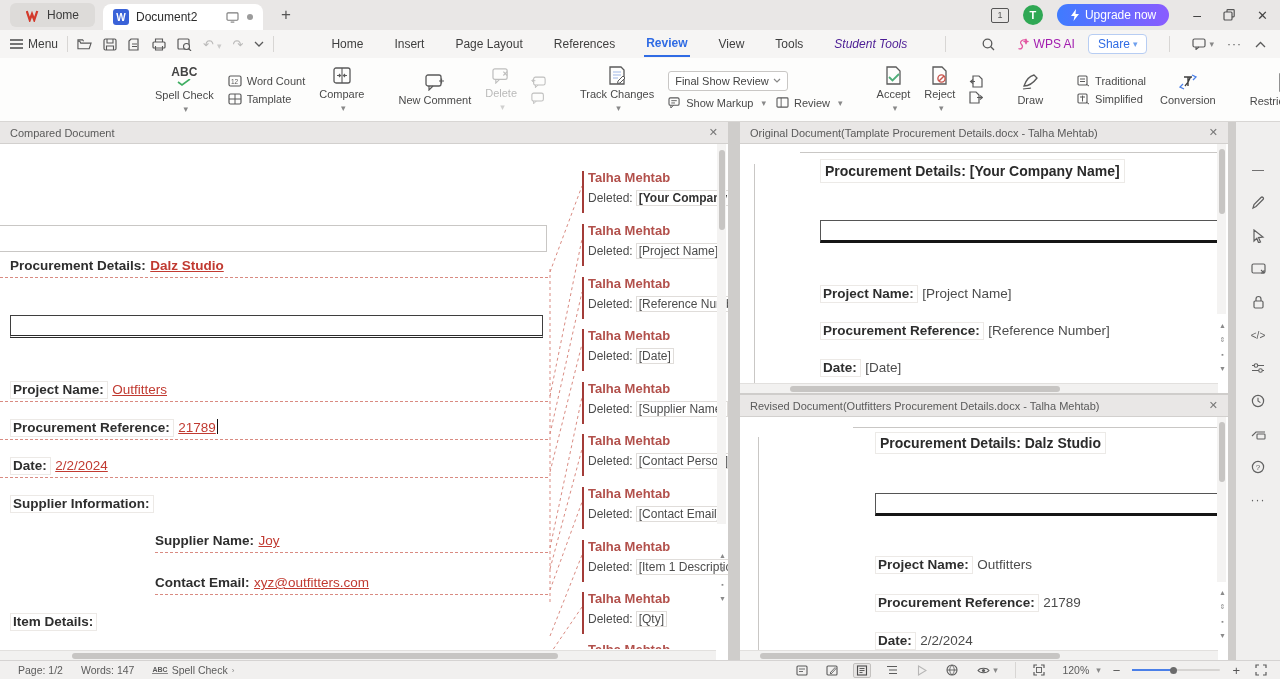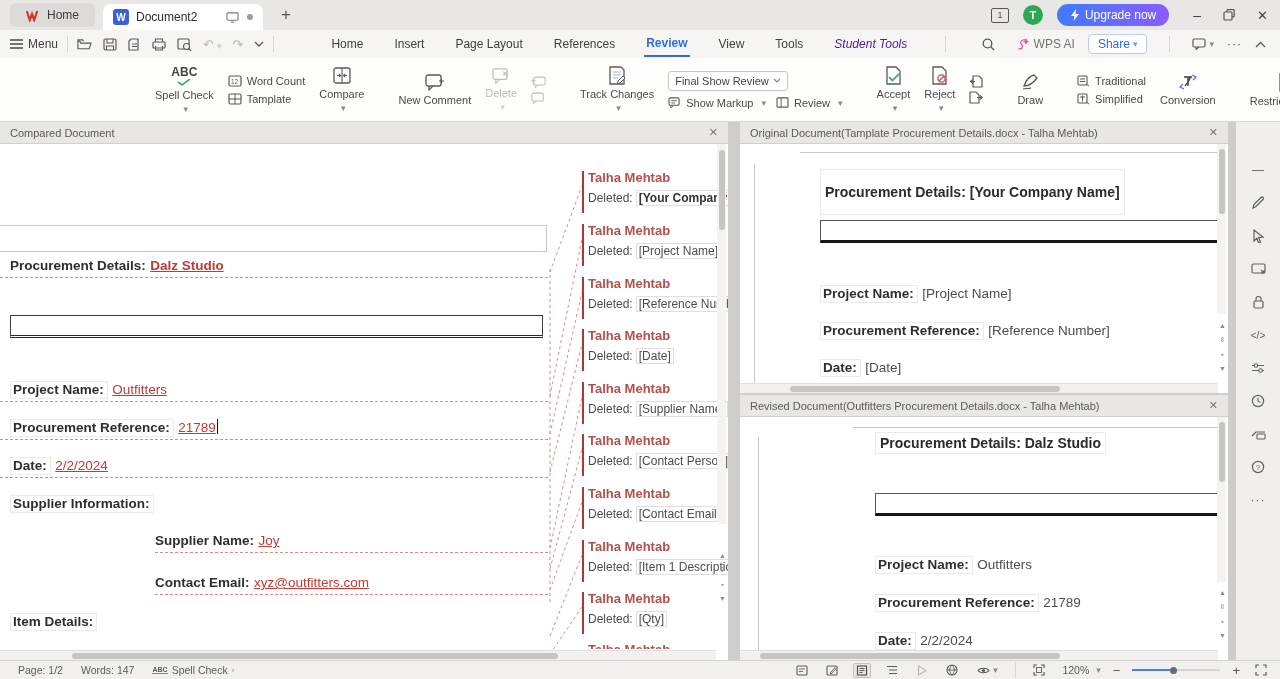--- a/index.html
+++ b/index.html
@@ -25,21 +25,21 @@
   .menu-lbl{display:flex;align-items:center;gap:5px;margin-left:10px;}
   .vdiv{width:1px;height:16px;background:#d8d6d4;margin:0 9px;}
   .qat{display:flex;align-items:center;gap:11px;}
   .qat .ic{color:#5a5a5a;}
   .gray{opacity:.38;}
   .mtabs{display:flex;align-items:center;gap:27px;margin-left:46px;}
   .mtab{padding:5px 2px;color:#3f3f3f;cursor:default;}
   .mtab.active{color:#2f6be4;font-weight:bold;border-bottom:2px solid #2f6be4;}
   .mtab.student{color:#4c1d95;font-style:italic;}
   .mb-right{margin-left:auto;display:flex;align-items:center;gap:13px;margin-right:14px;}
-  .wpsai{color:#737373;display:flex;align-items:center;gap:4px;}
+  .wpsai{color:#a21caf;display:flex;align-items:center;gap:4px;}
   .share-btn{border:1px solid #b7cdf3;border-radius:4px;color:#2f6be4;padding:2px 9px;background:#fff;display:flex;align-items:center;}
   .dd::after{content:"▾";font-size:9px;margin-left:3px;color:#888;}
   .dd-b::after{content:"▾";font-size:9px;margin-left:3px;color:#6fa0ee;}
   
   .ribbon{position:absolute;left:0;top:58px;width:1280px;height:64px;background:#fdfdfc;border-bottom:1px solid #d8d6d4;display:flex;align-items:center;padding-left:148px;}
   .rdiv{width:1px;height:46px;background:#e6e4e2;margin:0 10px;}
   .rbig{display:flex;flex-direction:column;align-items:center;justify-content:center;gap:3px;font-size:11px;color:#4a4a4a;padding:0 7px;white-space:nowrap;}
   .rstack{display:flex;flex-direction:column;gap:6px;font-size:11px;color:#4a4a4a;padding:0 7px;}
   .rrow{display:flex;align-items:center;gap:5px;white-space:nowrap;}
   .combo{width:120px;height:20px;border:1px solid #c9c7c5;border-radius:3px;background:#fff;font-size:11px;color:#444;display:flex;align-items:center;justify-content:space-between;padding:0 6px;}
@@ -484,21 +484,21 @@
     </div>
 
     <div class="pane" style="left:740px;top:0;width:488px;height:271px;">
       <div class="pane-head">
         <span>Original Document(Tamplate Procurement Details.docx - Talha Mehtab)</span>
         <span class="pane-x">✕</span>
       </div>
       <div class="pane-body" style="height:249px;">
         <div class="faintline" style="left:60px;top:8px;width:422px;height:1px;"></div>
         <div class="faintline" style="left:14px;top:20px;width:1px;height:229px;"></div>
-        <div class="abs" style="left:80px;top:25px;white-space:nowrap;border:1px solid #eceae7;padding:13px 4px;">
+        <div class="abs" style="left:80px;top:15px;white-space:nowrap;border:1px solid #eceae7;padding:2px 4px;">
           <span style="font-weight:bold;font-size:14px;color:#2b2b2b;"><span>Procurement Details:</span> <span>[Your Company Name]</span></span>
         </div>
         <div class="emptybox2" style="left:80px;top:76px;width:402px;height:23px;"></div>
         <div class="abs" style="left:80px;top:140px;white-space:nowrap;">
           <span class="doc-label cellbox">Project Name:</span>
           <span class="plain-val">[Project Name]</span>
         </div>
         <div class="abs" style="left:80px;top:177px;white-space:nowrap;">
           <span class="doc-label cellbox">Procurement Reference:</span>
           <span class="plain-val">[Reference Number]</span>

